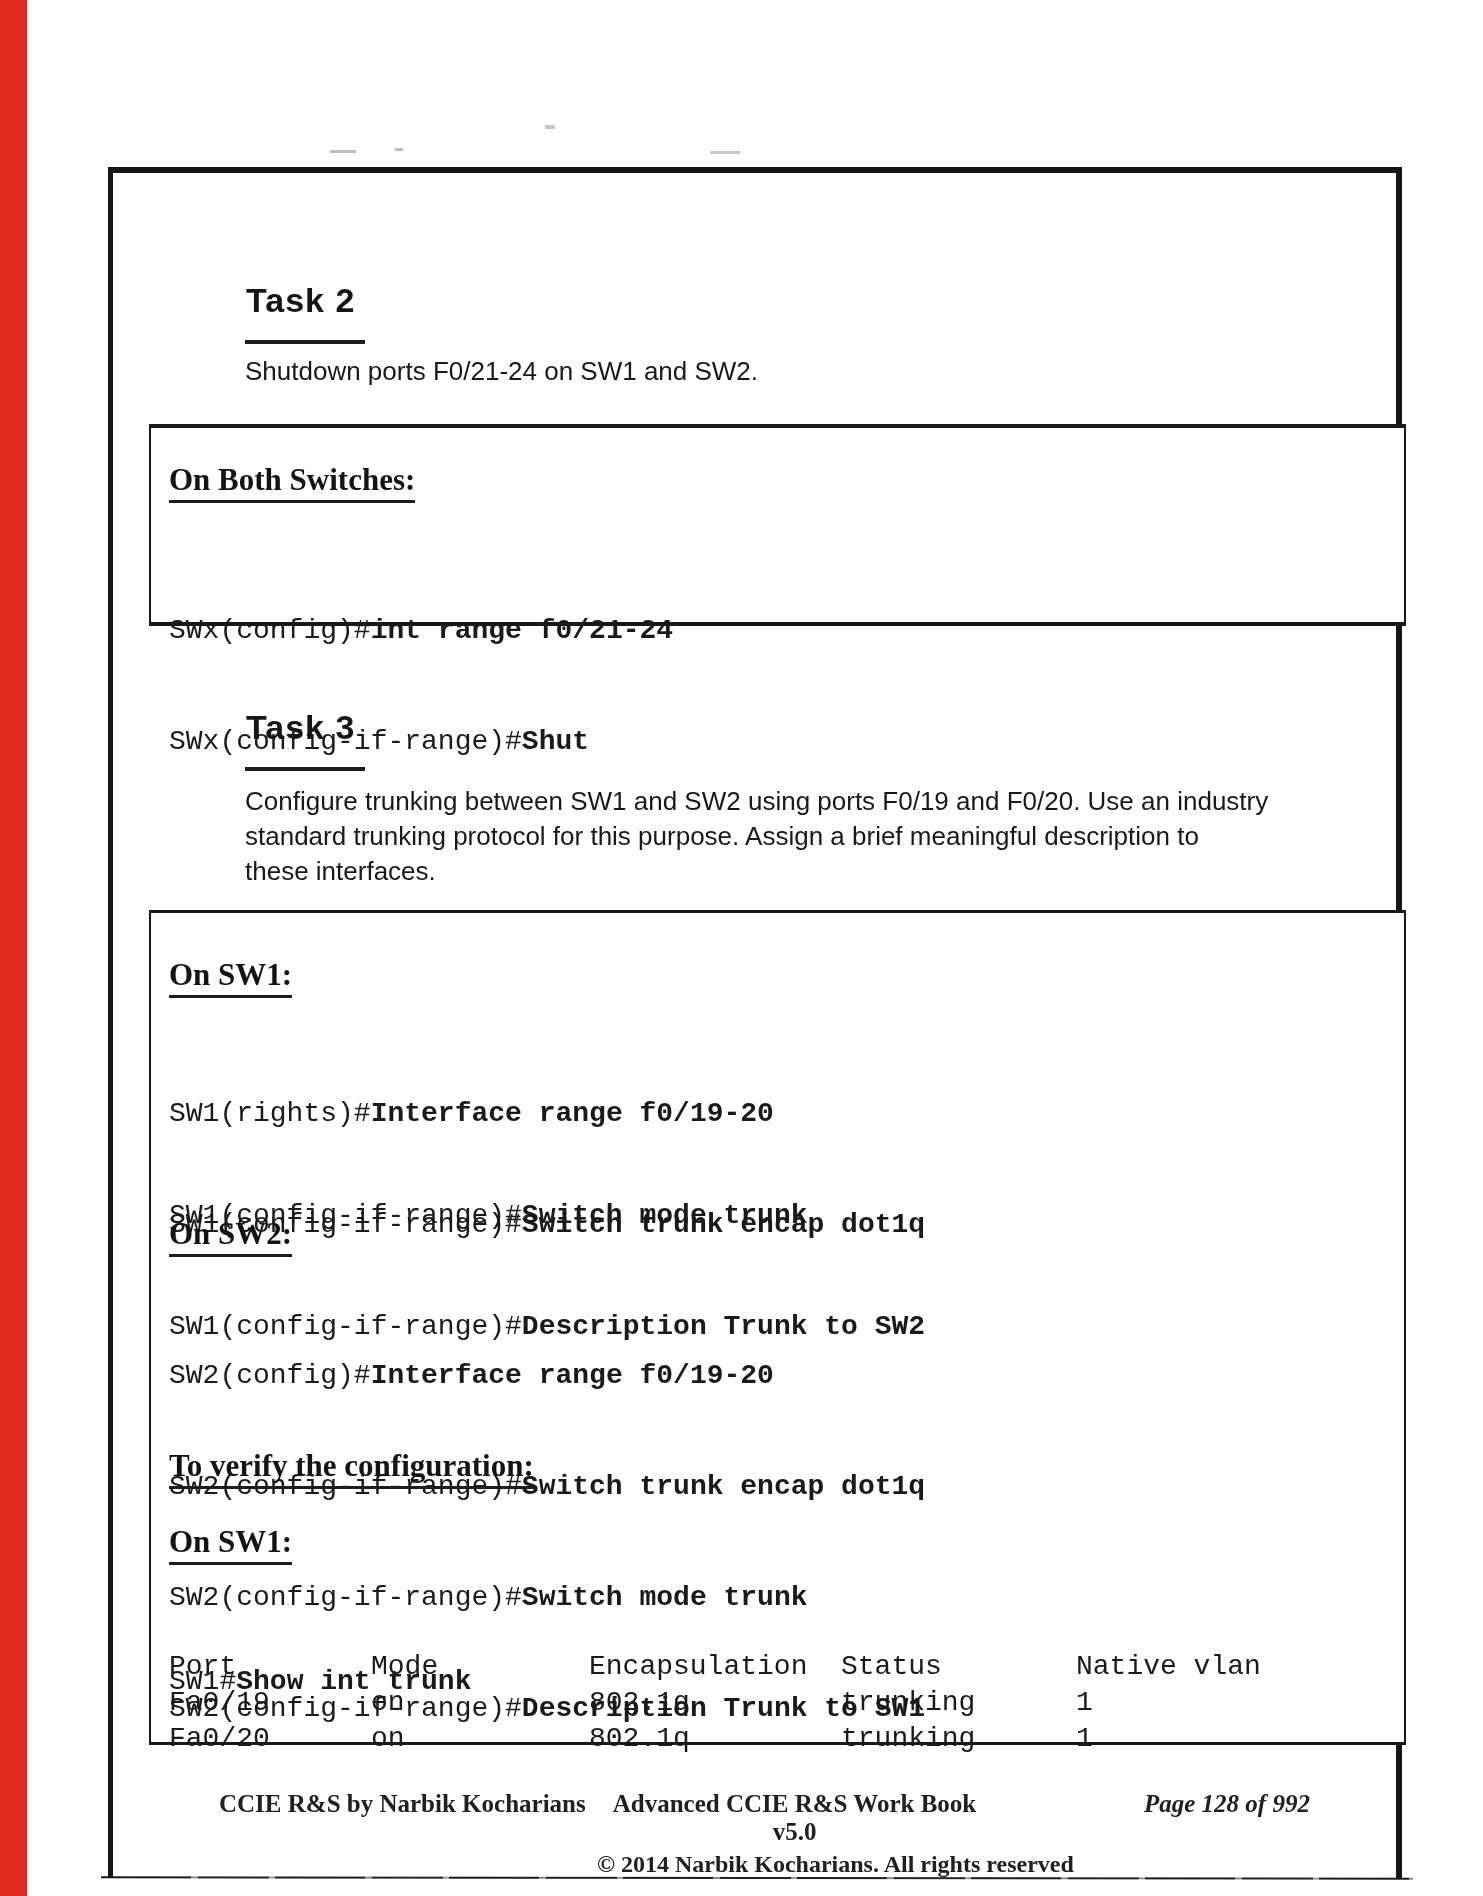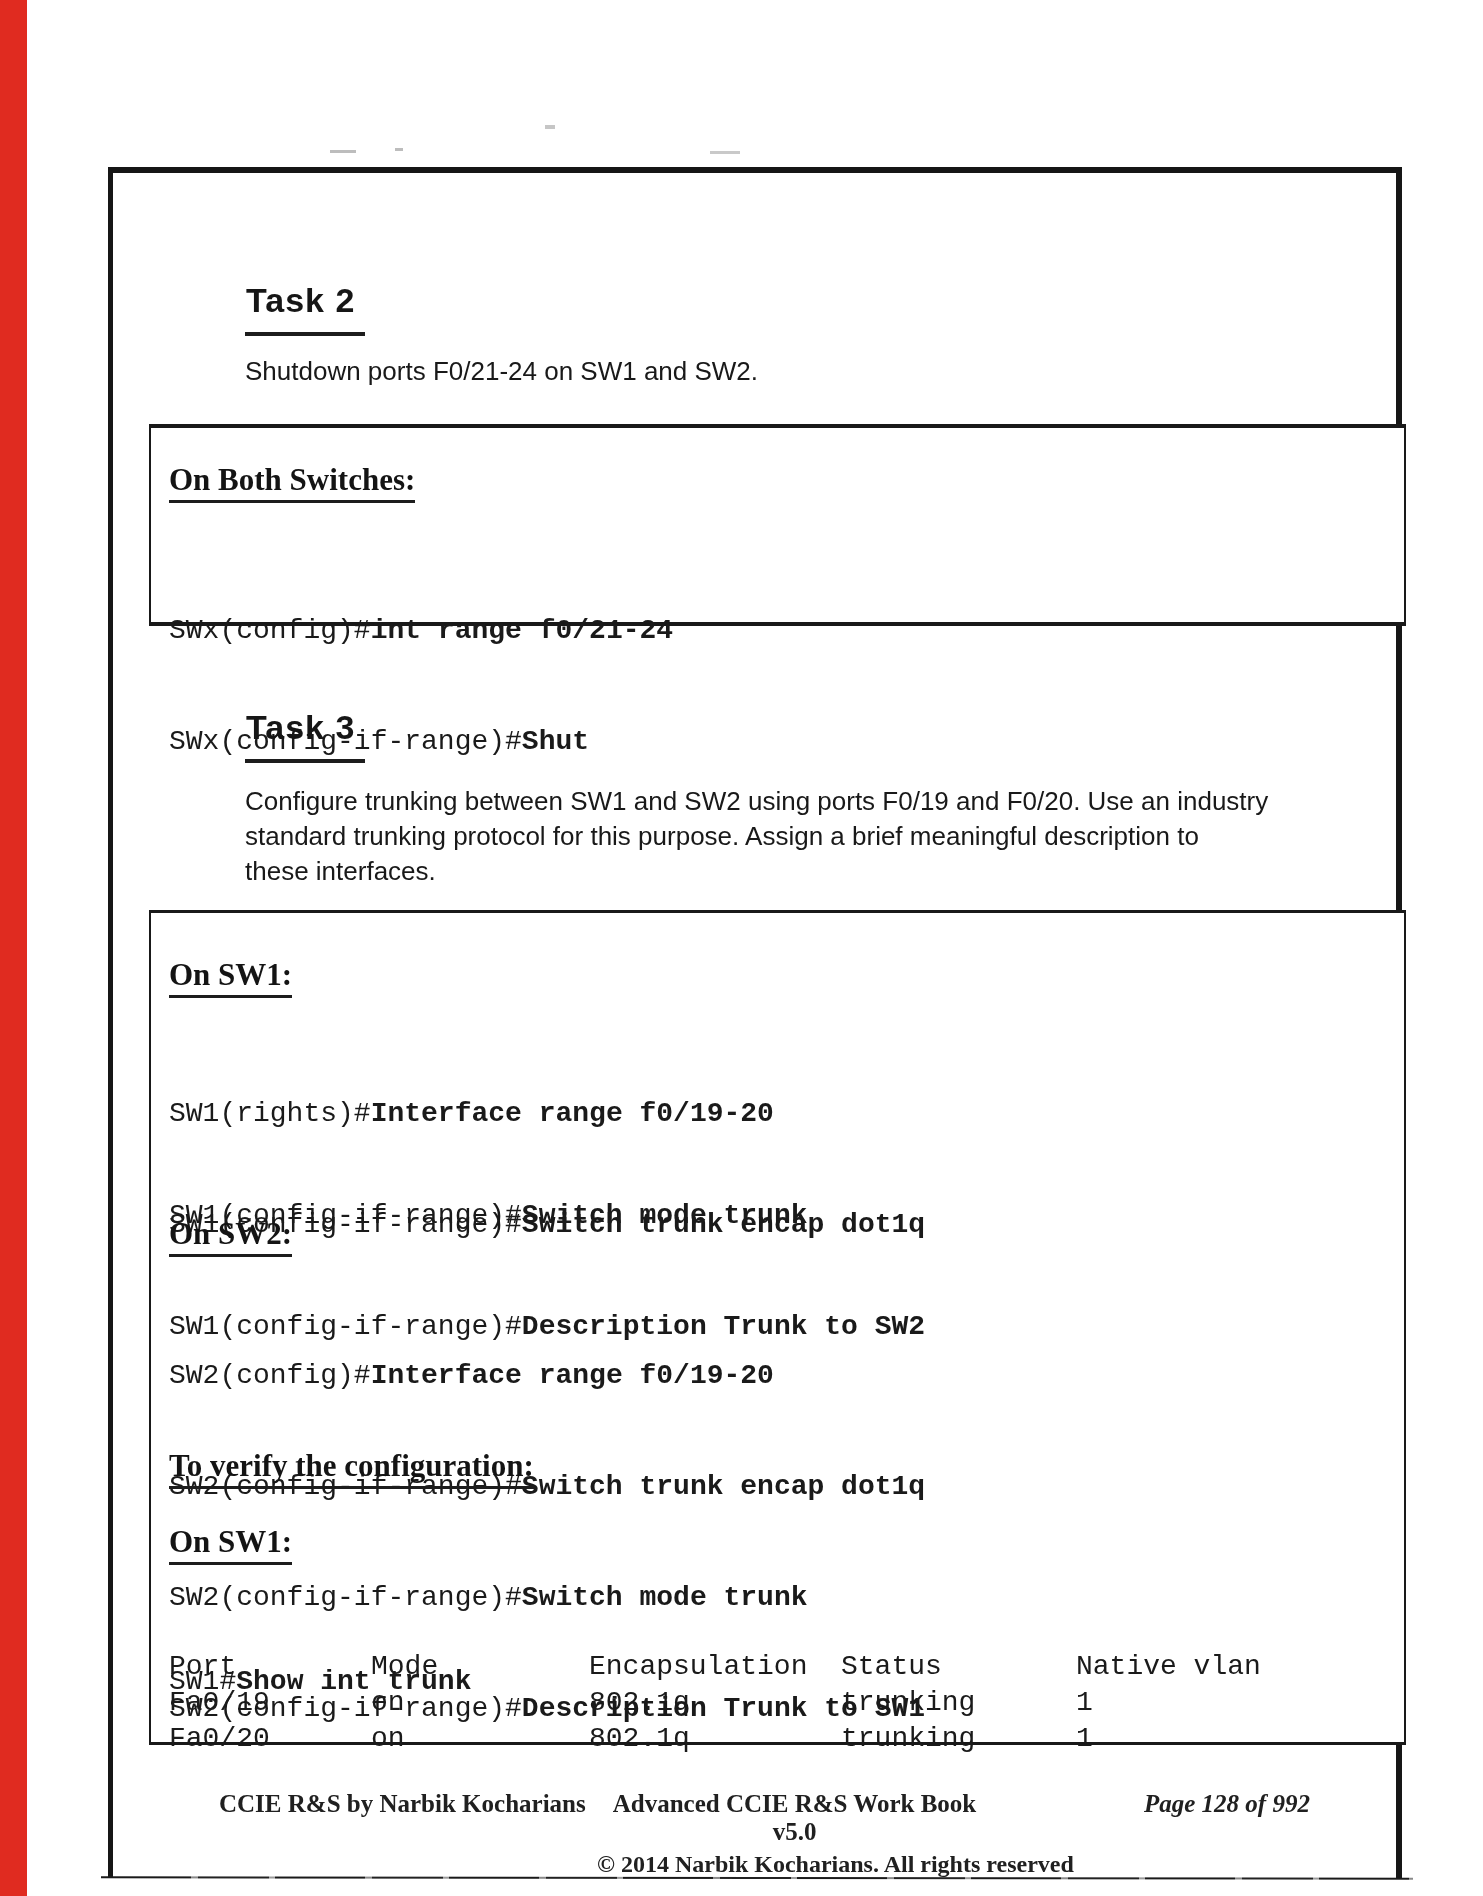--- a/index.html
+++ b/index.html
@@ -21,21 +21,21 @@
          transform:rotate(0.06deg);}
 
   
   .speck{position:absolute;background:#bdbdbd;}
   .sp1{left:330px;top:150px;width:26px;height:3px;}
   .sp2{left:395px;top:148px;width:8px;height:3px;}
   .sp3{left:545px;top:125px;width:10px;height:4px;background:#c6c6c6;}
   .sp4{left:710px;top:151px;width:30px;height:3px;background:#c9c9c9;}
 
   .task-title{position:absolute;font:700 34px "Liberation Sans",sans-serif;color:#161616;
-         letter-spacing:1px;border-bottom:4px solid #1d1d1d;padding:0 10px 12px 1px;white-space:nowrap;}
+         letter-spacing:1px;border-bottom:4px solid #1d1d1d;padding:0 10px 20px 1px;white-space:nowrap;}
   .t2{left:245px;top:281px;}
   .t3{left:245px;top:708px;}
 
   .body-text{position:absolute;font:400 26px "Liberation Sans",sans-serif;color:#191919;white-space:nowrap;}
   .t2body{left:245px;top:356px;}
   .t3body{left:245px;top:784px;line-height:35px;}
 
   .cmdbox{position:absolute;left:149px;width:1257px;border:2px solid #191919;
          box-sizing:border-box;background:#ffffff;}
   .box1{top:424px;height:202px;border-top-width:4px;border-bottom-width:4px;}

